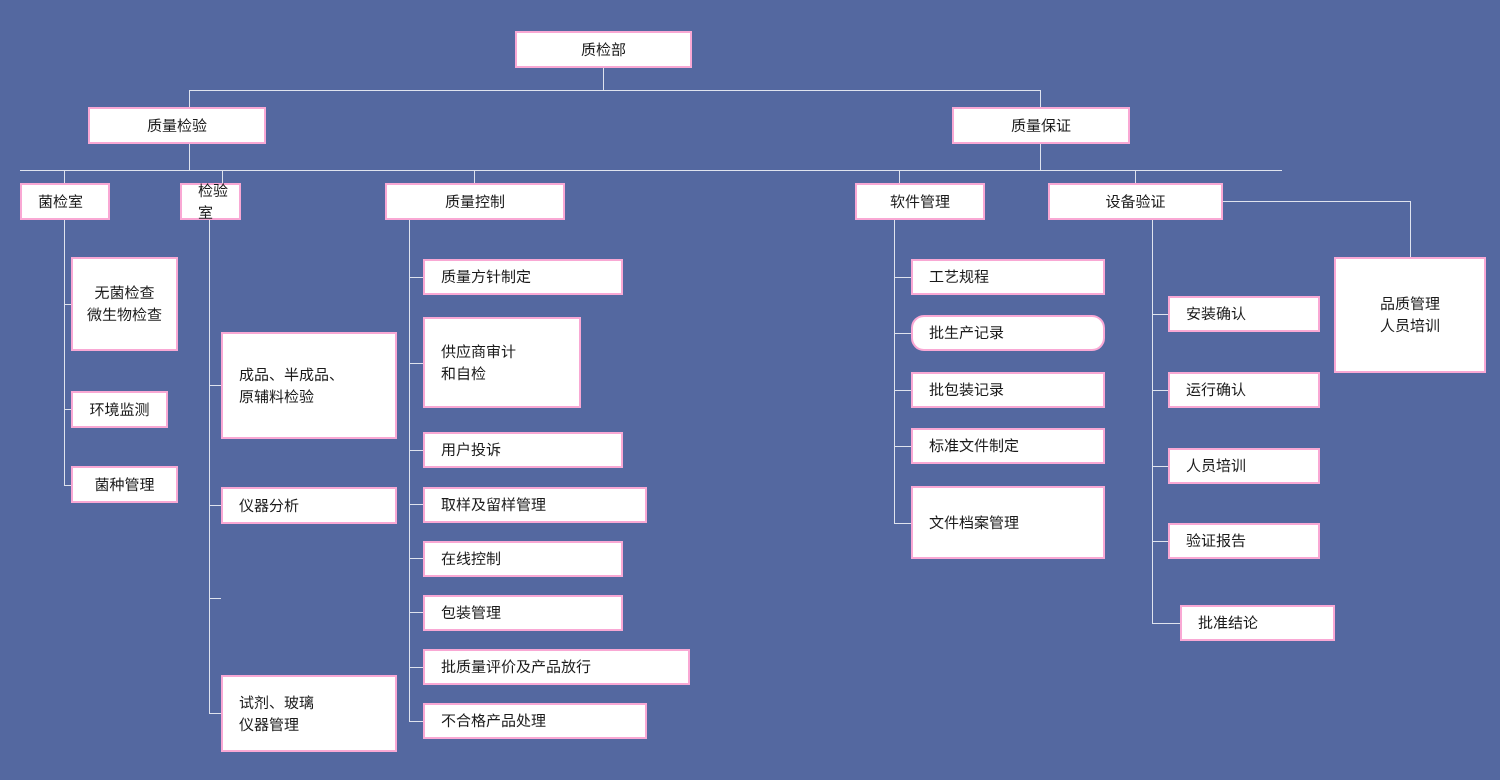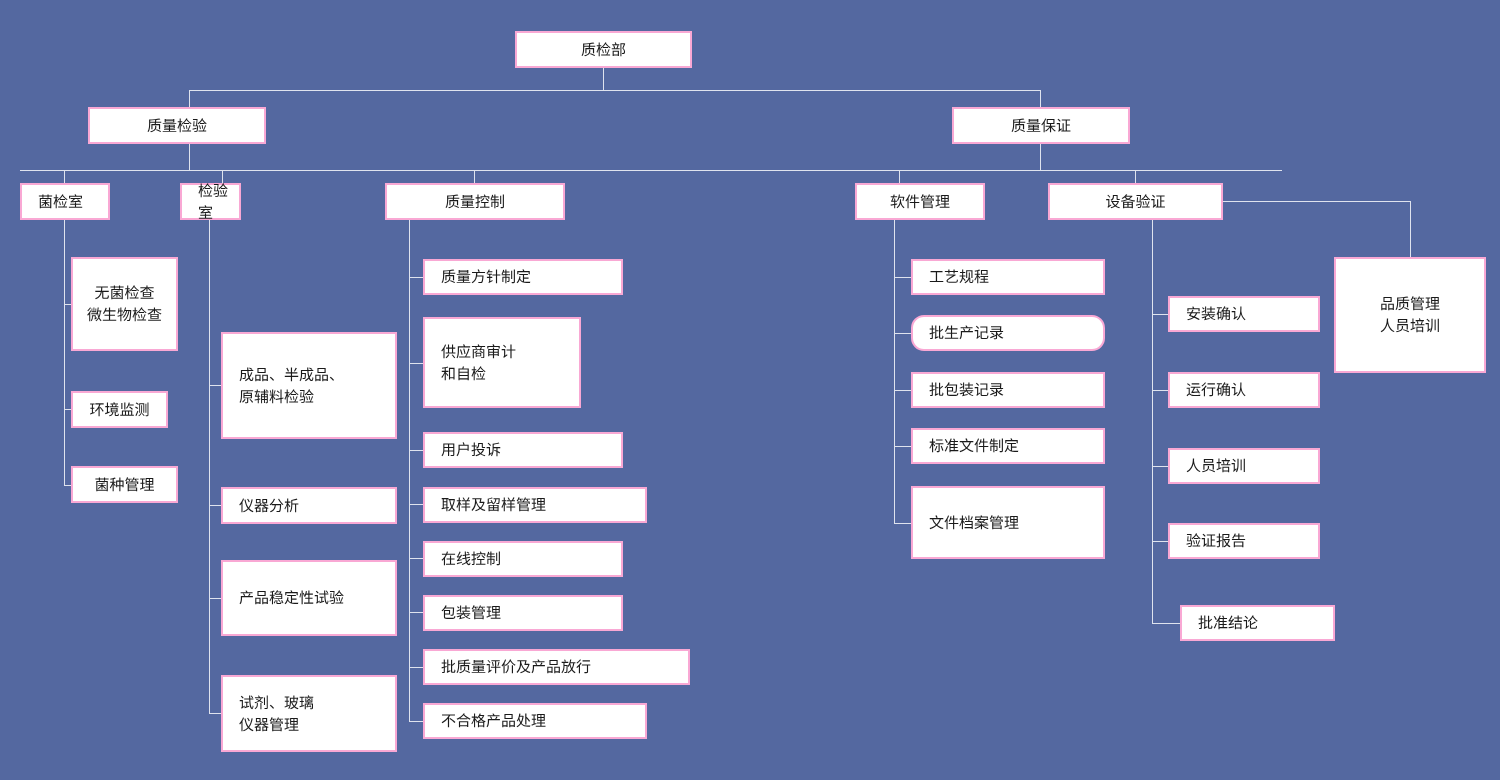--- a/index.html
+++ b/index.html
@@ -147,23 +147,20 @@
     <span class="label">菌种管理</span>
   </div>
 
   <div class="node left" style="left:221px; top:332px; width:176px; height:107px;">
     <span class="label">成品、半成品、
 原辅料检验</span>
   </div>
   <div class="node left" style="left:221px; top:487px; width:176px; height:37px;">
     <span class="label">仪器分析</span>
   </div>
-  <div class="node left" style="left:221px; top:560px; width:176px; height:76px;">
-    <span class="label">产品稳定性试验</span>
-  </div>
   <div class="node left" style="left:221px; top:675px; width:176px; height:77px;">
     <span class="label">试剂、玻璃
 仪器管理</span>
   </div>
 
   <div class="node left" style="left:423px; top:259px; width:200px; height:36px;">
     <span class="label">质量方针制定</span>
   </div>
   <div class="node left" style="left:423px; top:317px; width:158px; height:91px;">
     <span class="label">供应商审计

